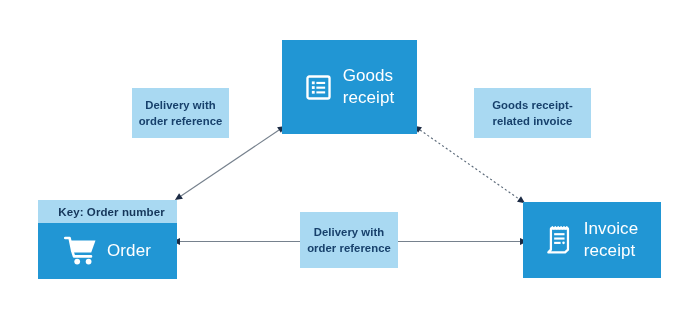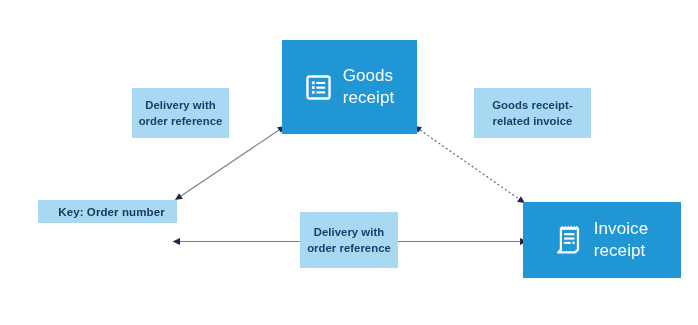--- a/index.html
+++ b/index.html
@@ -116,22 +116,34 @@
         <rect x="10.1" y="15.4" width="7.8" height="1.9" fill="#ffffff"></rect>
       </svg>
     </span>
     <span class="ent-label">Goods
 receipt</span>
   </div>
 
   <div class="key-strip" style="left:38px; top:200px; width:139px; height:23px;padding-left:8px;">
     <span class="key-text">Key: Order number</span>
   </div>
+  <div class="entity" style="left:38px; top:223px; width:139px; height:56px; gap:9px;">
+    <span class="ent-icon">
+      <svg width="34" height="30" viewBox="0 0 34 30" xmlns="http://www.w3.org/2000/svg">
+        <path d="M1.2 2.0 L5.6 2.0 L8.2 14.6" fill="none" stroke="#ffffff" stroke-width="2.6" stroke-linecap="round" stroke-linejoin="round"></path>
+        <path d="M6.6 4.6 L31.5 4.6 L27.2 16.4 L9.2 16.4 Z" fill="#ffffff"></path>
+        <path d="M8.2 14.6 L10.0 20.4 L27.0 20.4" fill="none" stroke="#ffffff" stroke-width="2.6" stroke-linecap="round" stroke-linejoin="round"></path>
+        <circle cx="13.2" cy="25.6" r="2.9" fill="#ffffff"></circle>
+        <circle cx="24.6" cy="25.6" r="2.9" fill="#ffffff"></circle>
+      </svg>
+    </span>
+    <span class="ent-label">Order</span>
+  </div>
 
-  <div class="entity" style="left:523px; top:202px; width:158px; height:76px;">
+  <div class="entity" style="left:523px; top:202px; width:138px; height:76px;">
     <span class="ent-icon">
       <svg width="27" height="29" viewBox="0 0 24 26" xmlns="http://www.w3.org/2000/svg">
         <path d="M4.3 2.4 L4.3 21.2 L2.0 23.6 L17.0 23.6 L19.6 21.2 L19.6 2.4 Z" fill="none" stroke="#ffffff" stroke-width="2.0" stroke-linejoin="round"></path>
         <path d="M4.3 2.4 L5.6 0.9 L6.9 2.4 L8.2 0.9 L9.5 2.4 L10.8 0.9
                  L12.1 2.4 L13.4 0.9 L14.7 2.4 L16.0 0.9 L17.3 2.4 L18.5 0.9 L19.6 2.4" fill="none" stroke="#ffffff" stroke-width="1.6" stroke-linejoin="round"></path>
         <rect x="7.2" y="6.4" width="9.3" height="1.9" fill="#ffffff"></rect>
         <rect x="7.2" y="10.3" width="9.3" height="1.9" fill="#ffffff"></rect>
         <rect x="7.2" y="14.2" width="5.8" height="1.9" fill="#ffffff"></rect>
         <circle cx="15.6" cy="15.1" r="1.15" fill="#ffffff"></circle>
         <circle cx="15.6" cy="11.2" r="0" fill="#ffffff"></circle>

